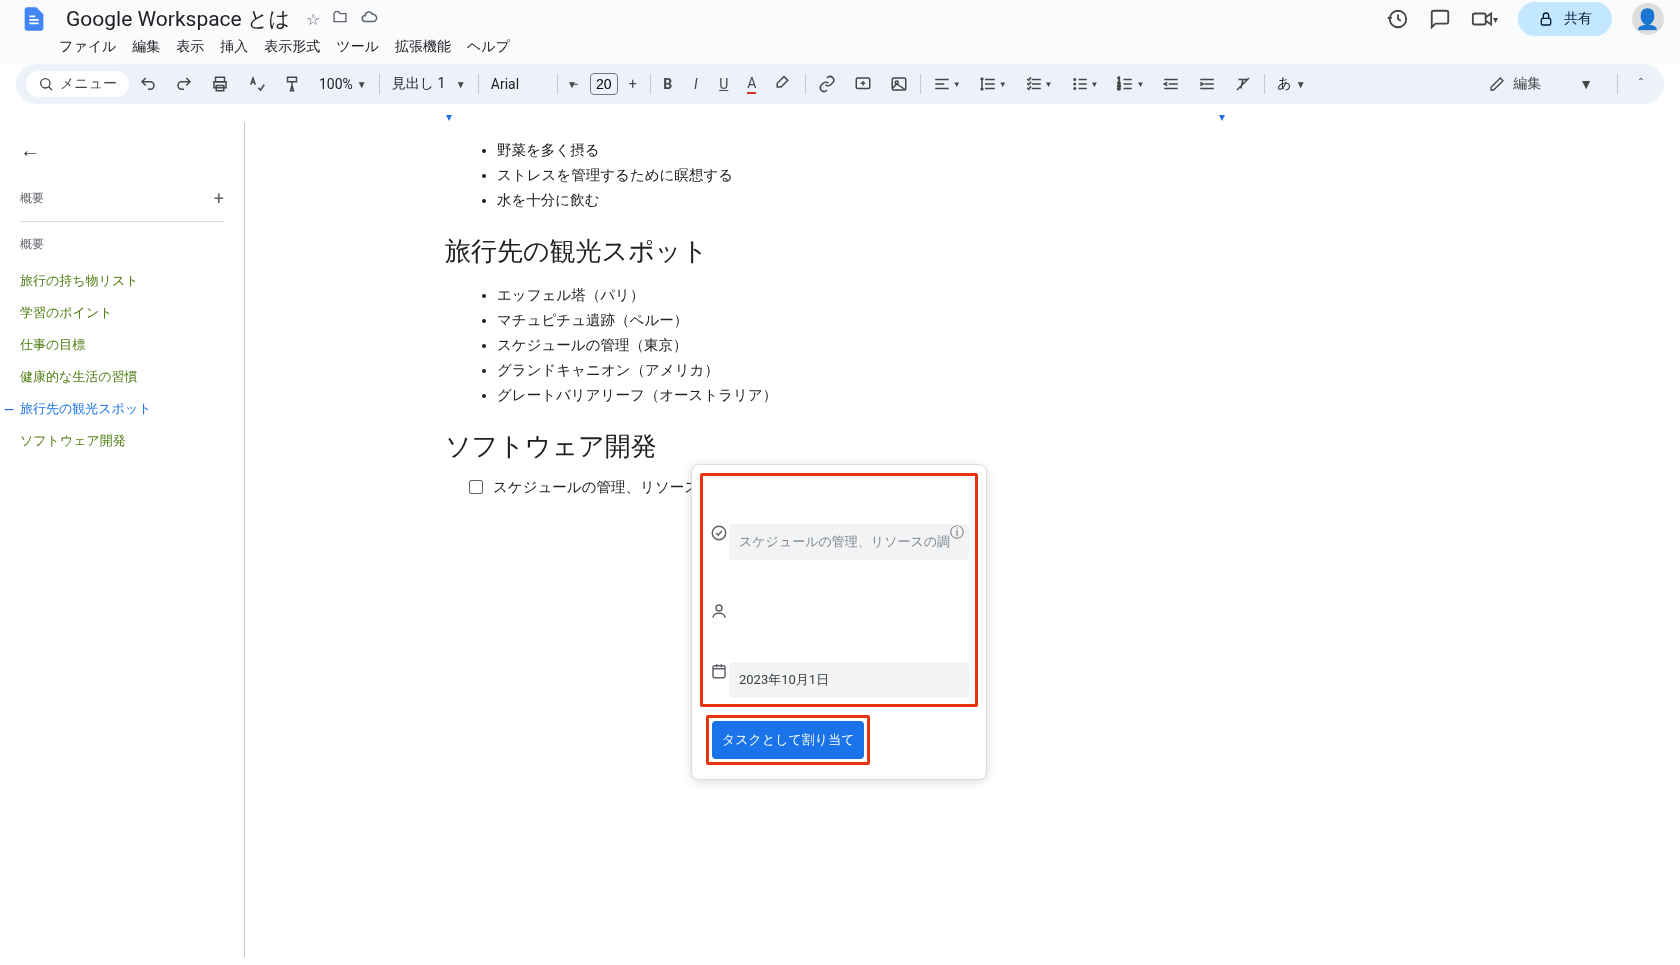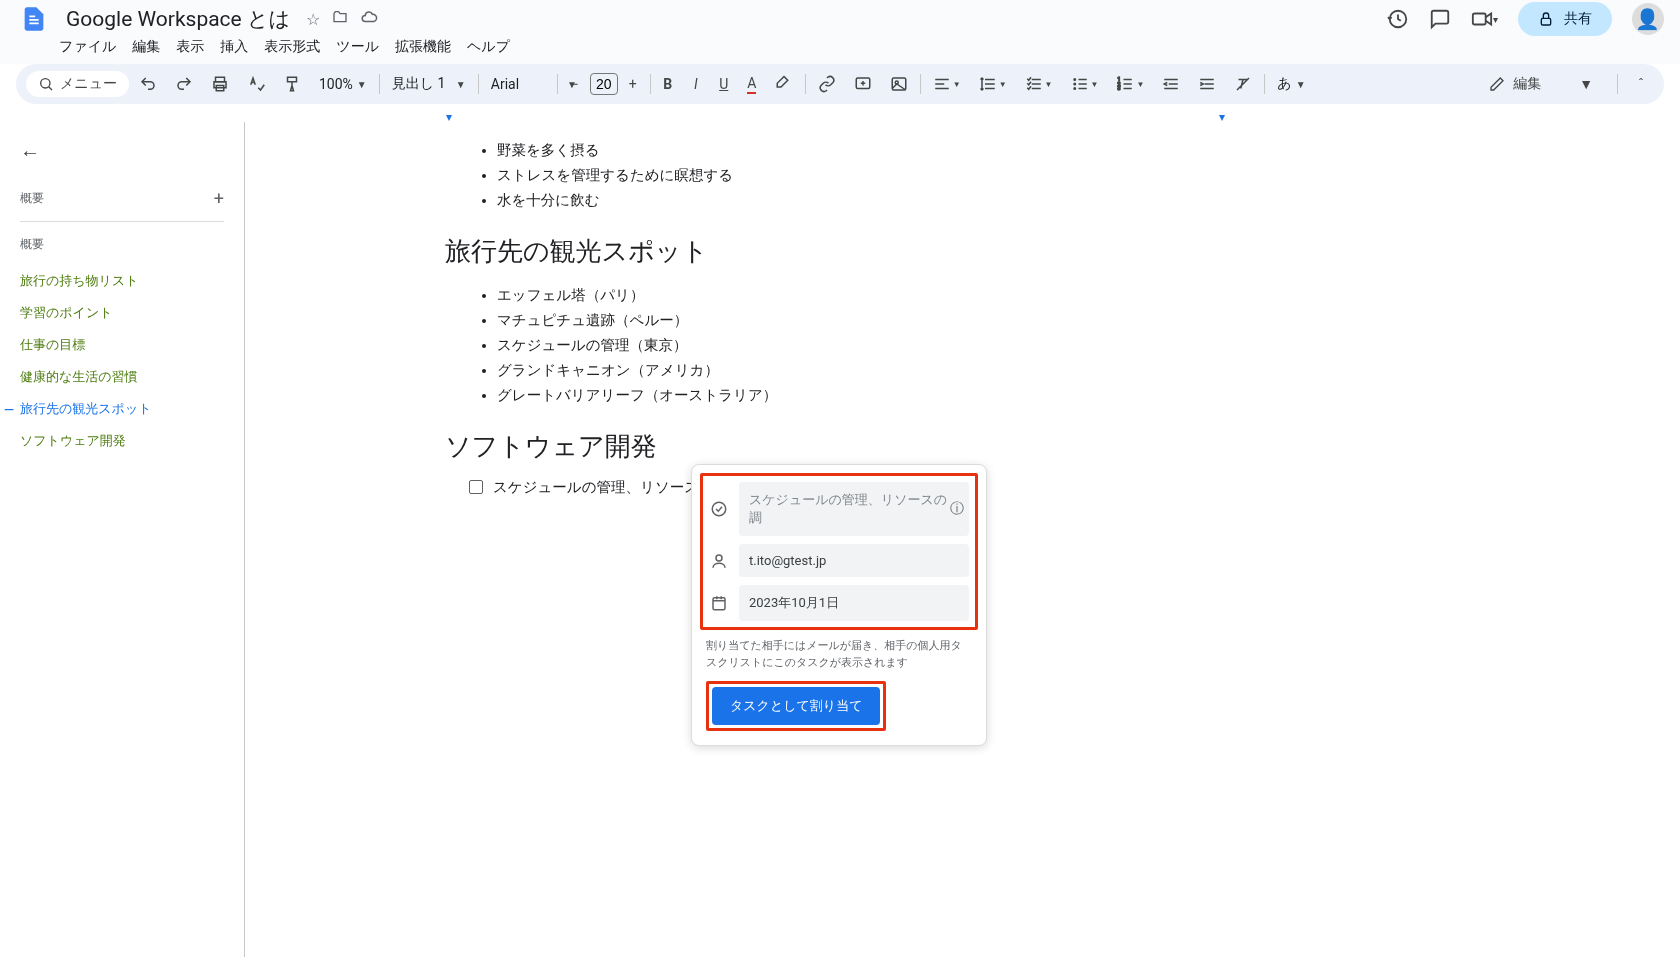--- a/index.html
+++ b/index.html
@@ -56,28 +56,28 @@
 .page { width: 820px; margin: 0 0 0 0; padding: 16px 200px 300px 200px; background: #fff; }
 .doc-list { list-style: disc; padding-left: 32px; margin-bottom: 20px; }
 .doc-list li { font-size: 14.5px; line-height: 1.6; color: #202124; padding: 1px 0; margin-left: 20px;}
 .doc-h1 { font-size: 26px; font-weight: 400; color: #202124; margin: 18px 0 14px 0; }
 .checkbox-row { display: flex; align-items: center; gap: 10px; font-size: 14.5px; padding-left: 24px; margin-top: 6px;}
 .checkbox-row .cb { width: 14px; height: 14px; border: 1.5px solid #5f6368; border-radius: 2px; }
 
 
 .task-popup { position: absolute; left: 446px; top: 342px; width: 296px; background: #fff; border: 1px solid #dadce0; border-radius: 8px; box-shadow: 0 2px 10px rgba(0,0,0,0.15); padding: 14px; }
 .highlight-box1 { border: 3px solid #e8310f; border-radius: 2px; padding: 6px; margin: -6px -6px 8px -6px;}
-.task-field { display: flex; align-items: center; gap: 10px; margin-bottom: 8px; }
+.task-field { display: flex; gap: 0; margin-bottom: 8px; margin-top: 42px; }
 .task-field .ficon { width: 20px; color: #5f6368; display:flex; justify-content:center;}
 .task-input { flex: 1; background: #f1f3f4; border: none; border-radius: 4px; padding: 9px 10px; font-size: 13px; color: #3c4043; position:relative;}
 .task-input.placeholder { color: #80868b; }
 .help-icon { position: absolute; right: 22px; color: #5f6368; font-size: 14px;}
 .task-note { font-size: 11px; color: #5f6368; line-height: 1.5; margin: 8px 0 10px 0; }
 .highlight-box2 { border: 3px solid #e8310f; border-radius: 2px; padding: 3px; display:inline-block;}
-.assign-btn { background: #1a73e8; color: #fff; border: none; border-radius: 4px; padding: 10px 18px; font-size: 13px; font-weight: 500; cursor: pointer; }
+.assign-btn { background: #1a73e8; color: #fff; border: none; border-radius: 4px; padding: 10px 10px; font-size: 13px; font-weight: 500; cursor: pointer; }
 
 .underline-red { border-bottom: 2px solid #d93025; display:inline-block; padding-bottom:1px;}
 </style>
 </head>
 <body>
 
 <div class="header">
   <div class="title-row">
     <div class="docs-logo">
       <svg viewBox="0 0 24 24">
@@ -360,31 +360,29 @@
           <div class="task-input placeholder">スケジュールの管理、リソースの調</div>
           <span class="help-icon">ⓘ</span>
         </div>
         <div class="task-field">
           <span class="ficon">
               <svg width="18" height="18" viewBox="0 0 24 24" fill="none" stroke="#5f6368" stroke-width="2">
                 <circle cx="12" cy="8" r="4"></circle>
                 <path d="M4 21c0-4 4-6 8-6s8 2 8 6"></path>
               </svg>
             </span>
-          <div class="task-input">t.ito@gtest.jp</div>
         </div>
         <div class="task-field" style="margin-bottom:0;">
           <span class="ficon">
               <svg width="18" height="18" viewBox="0 0 24 24" fill="none" stroke="#5f6368" stroke-width="2">
                 <rect x="4" y="5" width="16" height="16" rx="2"></rect>
                 <path d="M4 9h16M9 3v4M15 3v4"></path>
               </svg>
             </span>
           <div class="task-input">2023年10月1日</div>
         </div>
       </div>
-      <div class="task-note">割り当てた相手にはメールが届き、相手の個人用タスクリストにこのタスクが表示されます</div>
       <div class="highlight-box2">
         <button class="assign-btn">タスクとして割り当て</button>
       </div>
     </div>
   </div>
 </div>
 
 </body></html>

